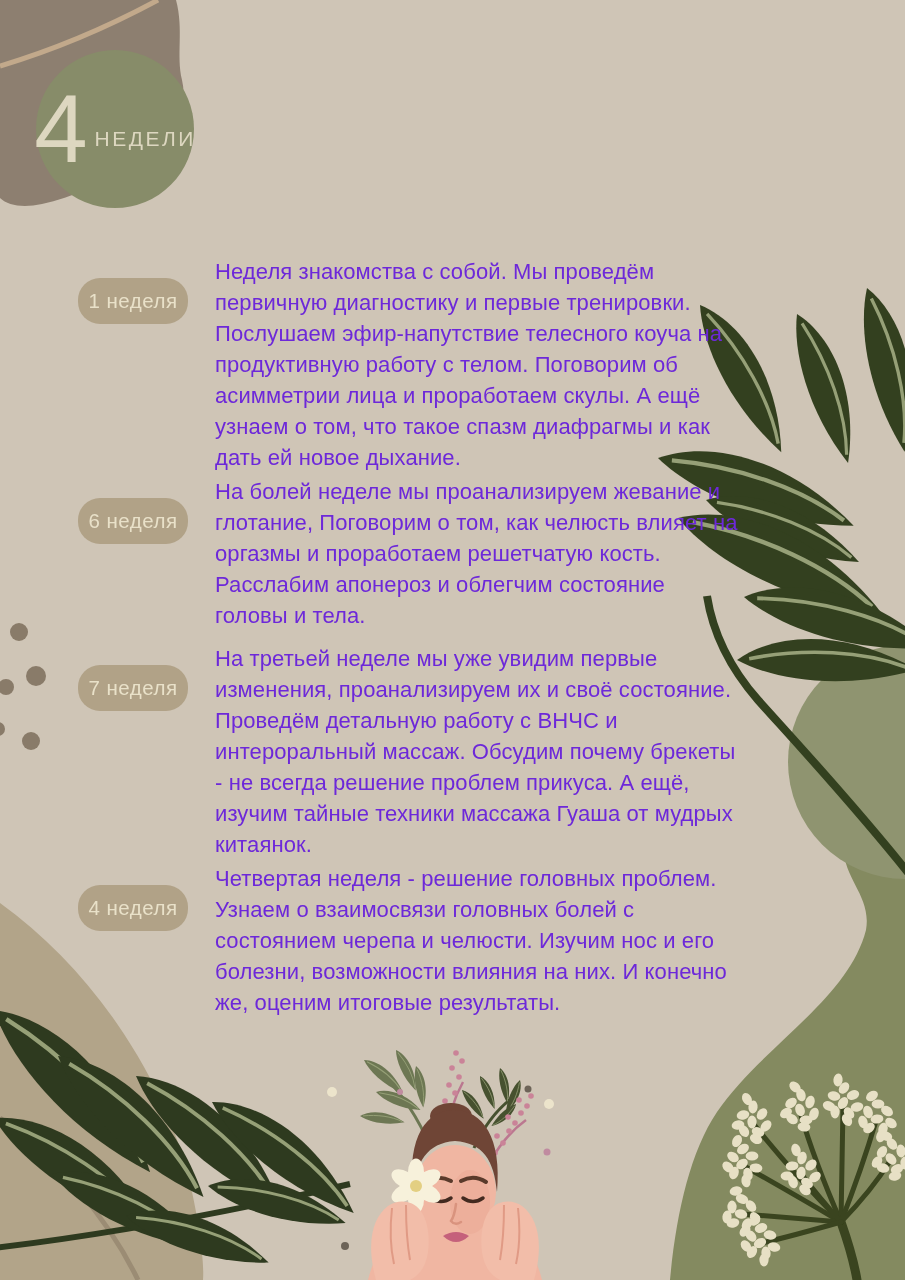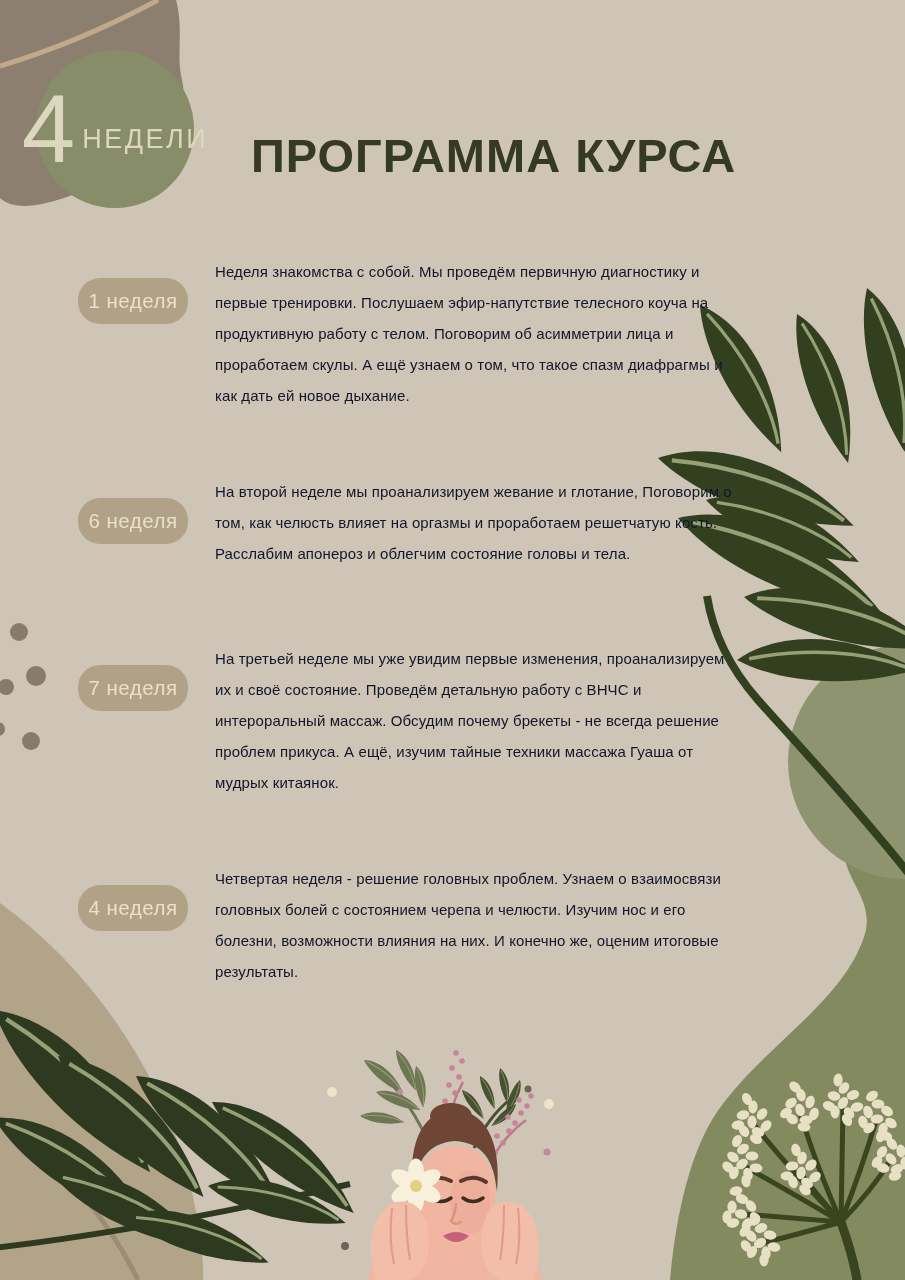--- a/index.html
+++ b/index.html
@@ -6,35 +6,35 @@
   .poster{
     position:relative;width:905px;height:1280px;overflow:hidden;
     background:#cfc5b6;font-family:"Liberation Sans",sans-serif;
   }
   .decor{position:absolute;left:0;top:0;width:905px;height:1280px;}
   .circle-badge{
     position:absolute;left:36px;top:50px;width:158px;height:158px;border-radius:50%;
     background:#878c69;color:#ddd7c0;display:flex;align-items:center;justify-content:center;gap:7px;
   }
   .circle-num{font-size:96px;font-weight:300;line-height:.9;}
-  .circle-lbl{font-size:27px;letter-spacing:2.5px;margin-top:20px;}
+  .circle-lbl{font-size:21px;letter-spacing:2.5px;margin-top:20px;}
   .title{
     position:absolute;left:251px;top:97px;font-size:47px;font-weight:700;
     color:#343a26;letter-spacing:1px;white-space:nowrap;
   }
   .week{position:absolute;left:0;width:905px;}
   .w1{top:256px;} .w2{top:476px;} .w3{top:643px;} .w4{top:863px;}
   .badge{
     position:absolute;left:78px;top:22px;width:110px;height:46px;border-radius:22px;
     background:#b1a287;color:#e9e1c9;font-size:20.5px;letter-spacing:.5px;
     display:flex;align-items:center;justify-content:center;
   }
   .week-text{
     position:absolute;left:215px;top:0;width:524px;
-    font-size:15px;line-height:31px;color:#0f172a;letter-spacing:.1px;
+    font-size:22px;line-height:31px;color:#6d28d9;letter-spacing:.1px;
   }
 </style>
 </head>
 <body>
 
 <div class="poster">
 
   <svg class="decor" viewBox="0 0 905 1280" xmlns="http://www.w3.org/2000/svg">
     <defs>
       <g id="leaf">
@@ -290,29 +290,28 @@
       <circle cx="400" cy="1092" r="3" fill="#c08ba0"></circle>
       <circle cx="547" cy="1152" r="3.5" fill="#c08ba0"></circle>
     </g>
   </svg>
 
   <div class="circle-badge">
     <span class="circle-num">4</span>
     <span class="circle-lbl">НЕДЕЛИ</span>
   </div>
 
-  <h1 class="title">ПРОГРАММА КУРСА</h1>
 
   <div class="week w1">
     <div class="badge">1 неделя</div>
     <div class="week-text">Неделя знакомства с собой. Мы проведём первичную диагностику и первые тренировки. Послушаем эфир-напутствие телесного коуча на продуктивную работу с телом. Поговорим об асимметрии лица и проработаем скулы. А ещё узнаем о том, что такое спазм диафрагмы и как дать ей новое дыхание.</div>
   </div>
   <div class="week w2">
     <div class="badge">6 неделя</div>
-    <div class="week-text">На второй неделе мы проанализируем жевание и глотание, Поговорим о том, как челюсть влияет на оргазмы и проработаем решетчатую кость. Расслабим апонероз и облегчим состояние головы и тела.</div>
+    <div class="week-text">На болей неделе мы проанализируем жевание и глотание, Поговорим о том, как челюсть влияет на оргазмы и проработаем решетчатую кость. Расслабим апонероз и облегчим состояние головы и тела.</div>
   </div>
   <div class="week w3">
     <div class="badge">7 неделя</div>
     <div class="week-text">На третьей неделе мы уже увидим первые изменения, проанализируем их и своё состояние. Проведём детальную работу с ВНЧС и интероральный массаж. Обсудим почему брекеты - не всегда решение проблем прикуса. А ещё, изучим тайные техники массажа Гуаша от мудрых китаянок.</div>
   </div>
   <div class="week w4">
     <div class="badge">4 неделя</div>
     <div class="week-text">Четвертая неделя - решение головных проблем. Узнаем о взаимосвязи головных болей с состоянием черепа и челюсти. Изучим нос и его болезни, возможности влияния на них. И конечно же, оценим итоговые результаты.</div>
   </div>
 

